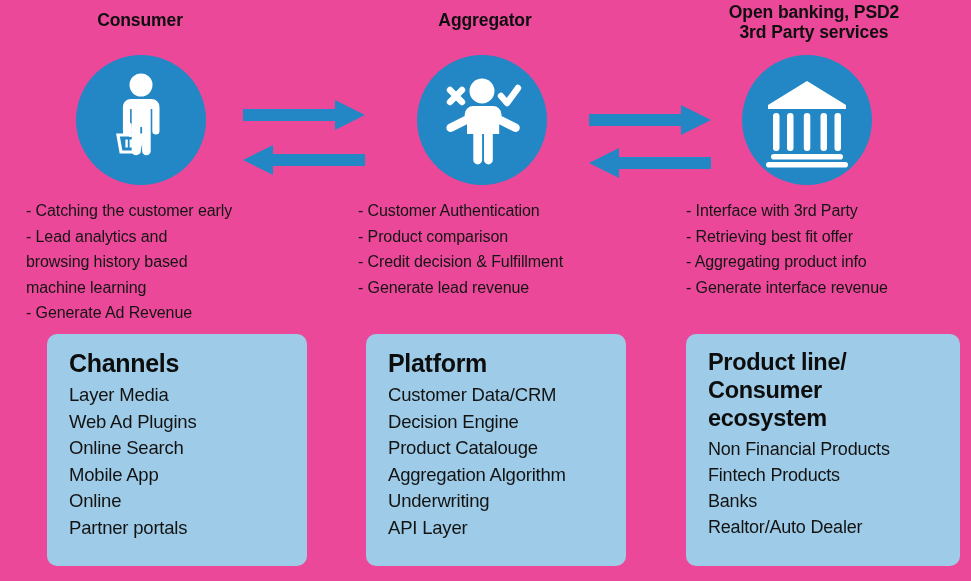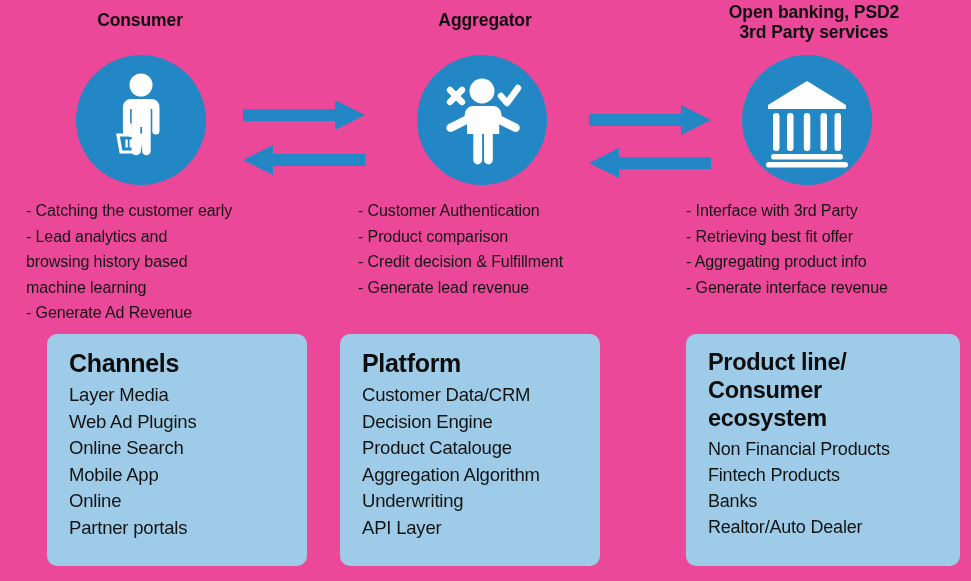--- a/index.html
+++ b/index.html
@@ -73,21 +73,21 @@
   .panel {
     position: absolute;
     background: #9ECCE8;
     border-radius: 10px;
     top: 334px;
     height: 232px;
     box-sizing: border-box;
     padding: 14px 0 0 22px;
   }
   #panel-channels { left: 47px;  width: 260px; }
-  #panel-platform { left: 340px; width: 260px; }
+  #panel-platform { left: 366px; width: 260px; }
   #panel-product  { left: 686px; width: 274px; }
 
   .panel-title {
     font-weight: bold;
     font-size: 25px;
     line-height: 30px;
     color: #0d0d0d;
     letter-spacing: -0.3px;
     white-space: pre-line;
     margin-bottom: 4px;

